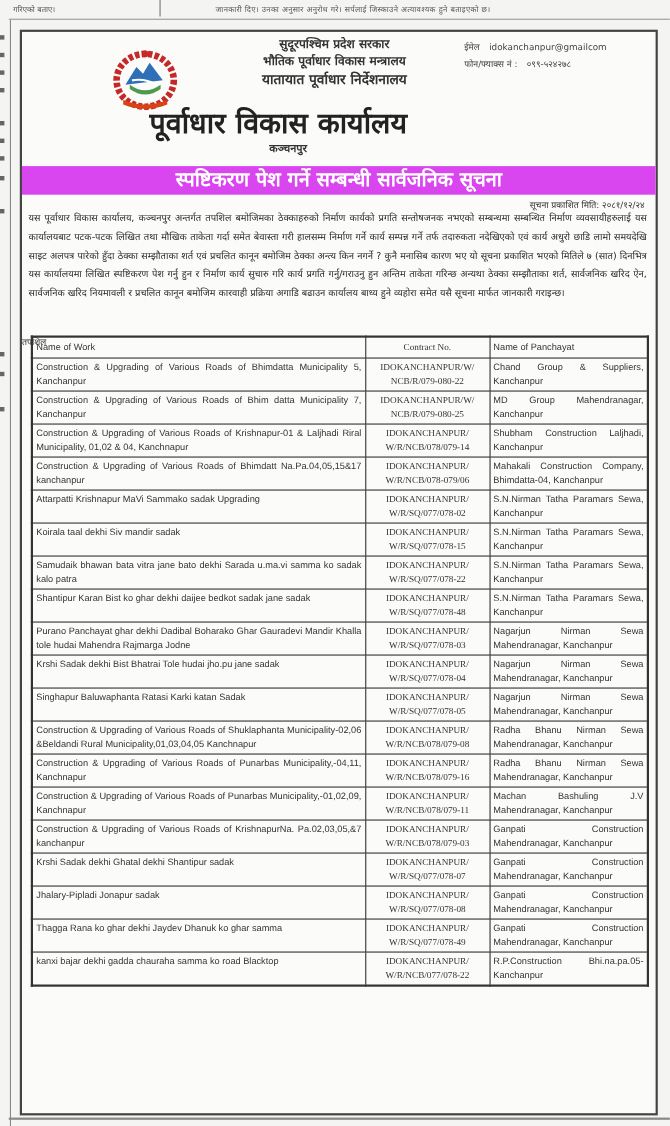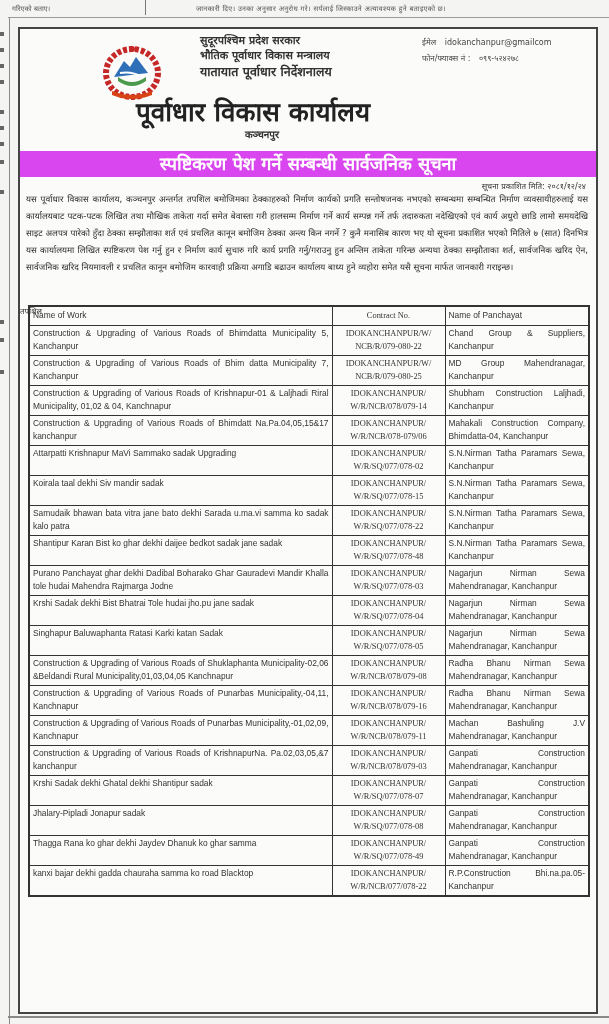--- a/index.html
+++ b/index.html
@@ -13,21 +13,21 @@
   .top-rule { position: absolute; left: 8px; top: 17px; width: 601px; height: 1px; background: #999; }
 
   .left-col-edge { position: absolute; left: 0; top: 20px; width: 5px; height: 1004px; }
   .left-col-edge span { position: absolute; left: 0; width: 4px; height: 4px; background: #666; }
   .left-vrule { position: absolute; left: 9px; top: 18px; width: 1px; height: 1006px; background: #888; }
 
   .frame { position: absolute; left: 18px; top: 27px; width: 580px; height: 987px; border: 2px solid #444; background: #fbfbf9; }
 
   .logo { position: absolute; left: 82px; top: 14px; width: 60px; height: 58px; }
 
-  .gov-lines { position: absolute; left: 180px; top: 4px; width: 240px; text-align: left; }
+  .gov-lines { position: absolute; left: 164px; top: 4px; width: 240px; text-align: center; }
   .gov-lines div { font-size: 11px; line-height: 15px; font-weight: bold; color: #333; }
   .gov-lines .l3 { font-size: 12.5px; line-height: 17px; }
 
   .contact { position: absolute; left: 402px; top: 6px; font-size: 8px; line-height: 16px; color: #444; }
   .contact .v { margin-left: 6px; }
 
   .office-title { position: absolute; left: 0; top: 64px; width: 466px; text-align: center; font-size: 26px; font-weight: bold; color: #222; }
   .office-sub { position: absolute; left: 0; top: 98px; width: 484px; text-align: center; font-size: 10px; color: #333; font-weight: bold; }
 
   .notice-bar { position: absolute; left: 0; top: 122px; width: 576px; height: 26px; background: #d946ef; color: #fff; text-align: center; font-size: 18px; font-weight: bold; line-height: 26px; }

